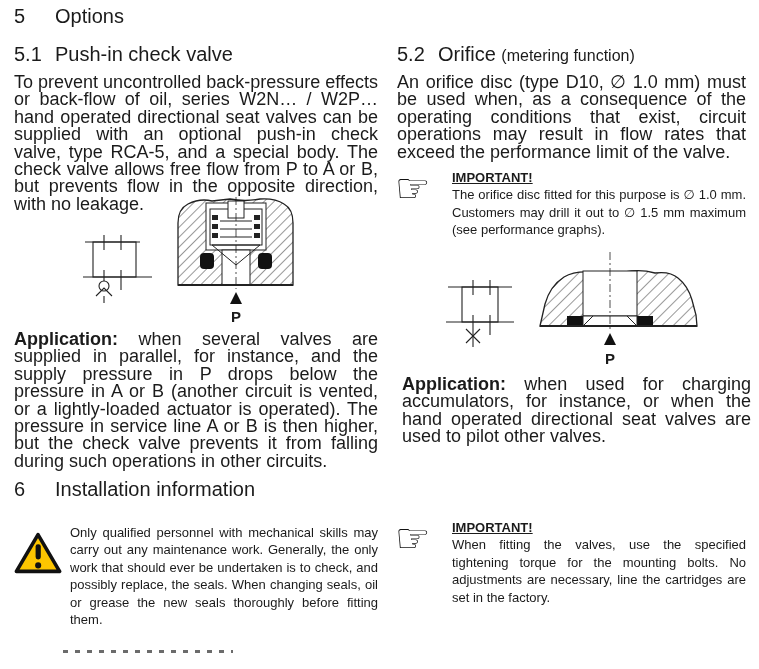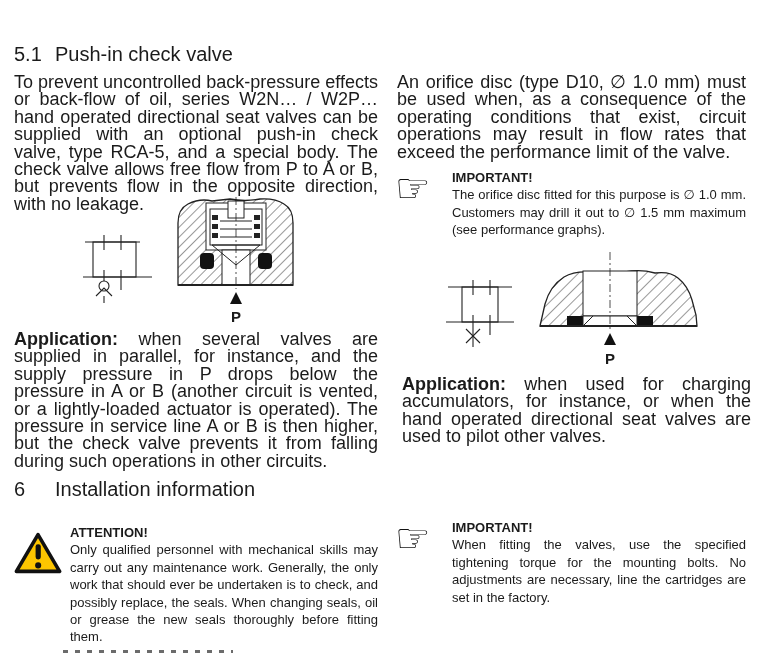--- a/index.html
+++ b/index.html
@@ -7,31 +7,34 @@
         font-family:"Liberation Sans","DejaVu Sans",sans-serif;color:#1b1b1b;}
   .abs{position:absolute;}
   .h-sec{font-size:20px;font-weight:400;white-space:nowrap;}
   .h-sec .num{display:inline-block;width:41px;}
   .h-suffix{font-size:16px;}
   .body-text{font-size:18px;line-height:17.4px;text-align:justify;}
   .body-text b{font-weight:700;}
   .note{display:flex;}
   .note-icon-col{flex:none;}
   .note-text{font-size:13px;line-height:17.4px;text-align:justify;}
-  .note-label{font-weight:700;}
+  .note-label{font-weight:700;text-decoration:underline;}
   .manicule{display:block;font-size:40px;line-height:34px;color:#111;
             font-family:"DejaVu Sans",sans-serif;}
   .cutoff{background:repeating-linear-gradient(90deg,#3a3a3a 0 5px,transparent 5px 12px);opacity:.75;}
   svg text{font-family:"Liberation Sans","DejaVu Sans",sans-serif;}
 </style>
 </head>
 <body>
 
 <div class="page">
 
+  <div class="abs h-sec" style="left:14px;top:5px;">
+    <span class="num">5</span><span>Options</span>
+  </div>
 
   <div class="abs h-sec" style="left:14px;top:43px;">
     <span class="num">5.1</span><span>Push-in check valve</span>
   </div>
 
   <div class="abs body-text" style="left:14px;top:74px;width:364px;">To prevent uncontrolled back-pressure effects or back-flow of oil, series W2N… / W2P… hand operated directional seat valves can be supplied with an optional push-in check valve, type RCA-5, and a special body. The check valve allows free flow from P to A or B, but prevents flow in the opposite direction, with no leakage.</div>
 
   <svg class="abs diagram" style="left:70px;top:197px;" width="240" height="128" viewBox="0 0 240 128">
     <defs>
       <pattern id="hatchL" patternUnits="userSpaceOnUse" width="7" height="7" patternTransform="rotate(45)">
@@ -78,20 +81,24 @@
       <path d="M160 107 L172 107 L166 95 Z" fill="#111"></path>
       <text x="166" y="125" text-anchor="middle" font-size="15" font-weight="bold" fill="#1b1b1b">P</text>
     </g>
   </svg>
 
   <div class="abs body-text" style="left:14px;top:331px;width:364px;">
     <b>Application:</b>
     <span>when several valves are supplied in parallel, for instance, and the supply pressure in P drops below the pressure in A or B (another circuit is vented, or a lightly-loaded actuator is operated). The pressure in service line A or B is then higher, but the check valve prevents it from falling during such operations in other circuits.</span>
   </div>
 
+  <div class="abs h-sec" style="left:397px;top:43px;">
+    <span class="num">5.2</span><span>Orifice</span>
+    <span class="h-suffix">(metering function)</span>
+  </div>
 
   <div class="abs body-text" style="left:397px;top:74px;width:349px;">An orifice disc (type D10, ∅ 1.0 mm) must be used when, as a consequence of the operating conditions that exist, circuit operations may result in flow rates that exceed the performance limit of the valve.</div>
 
   <div class="abs note" style="left:395px;top:169px;width:351px;">
     <div class="note-icon-col" style="width:57px;">
       <span class="manicule" style="margin-top:2px;">☞</span>
     </div>
     <div class="note-text" style="flex:1;">
       <div class="note-label">IMPORTANT!</div>
       <div>The orifice disc fitted for this purpose is ∅ 1.0 mm. Customers may drill it out to ∅ 1.5 mm maximum (see performance graphs).</div>
@@ -141,21 +148,20 @@
 
   <div class="abs note" style="left:14px;top:524px;width:364px;">
     <div class="note-icon-col" style="width:56px;">
       <svg width="48" height="44" viewBox="0 0 60 54" style="margin-top:7px;">
         <path d="M30 4 L57 50 L3 50 Z" fill="#fdc500" stroke="#111" stroke-width="4.5" stroke-linejoin="round"></path>
         <rect x="27" y="16" width="6.5" height="19" rx="3" fill="#111"></rect>
         <circle cx="30.2" cy="42.5" r="3.8" fill="#111"></circle>
       </svg>
     </div>
     <div class="note-text" style="flex:1;">
-      <div class="note-label">ATTENTION!</div>
       <div>Only qualified personnel with mechanical skills may carry out any maintenance work. Generally, the only work that should ever be undertaken is to check, and possibly replace, the seals. When changing seals, oil or grease the new seals thoroughly before fitting them.</div>
     </div>
   </div>
 
   <div class="abs note" style="left:395px;top:519px;width:351px;">
     <div class="note-icon-col" style="width:57px;">
       <span class="manicule" style="margin-top:2px;">☞</span>
     </div>
     <div class="note-text" style="flex:1;">
       <div class="note-label">IMPORTANT!</div>

